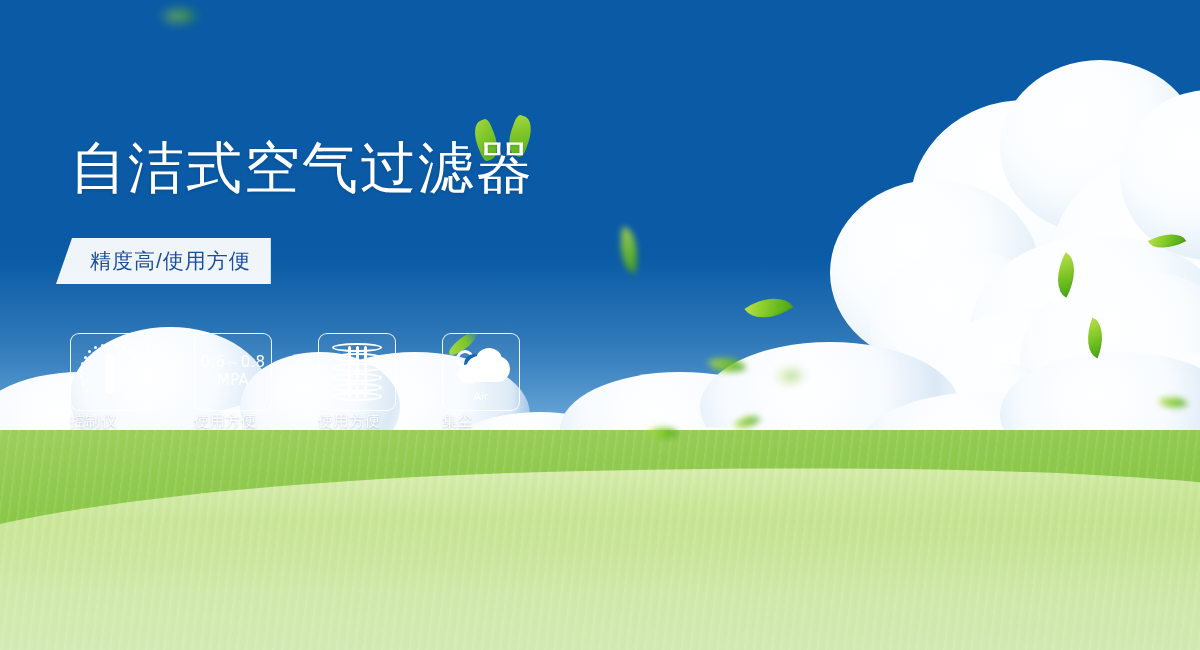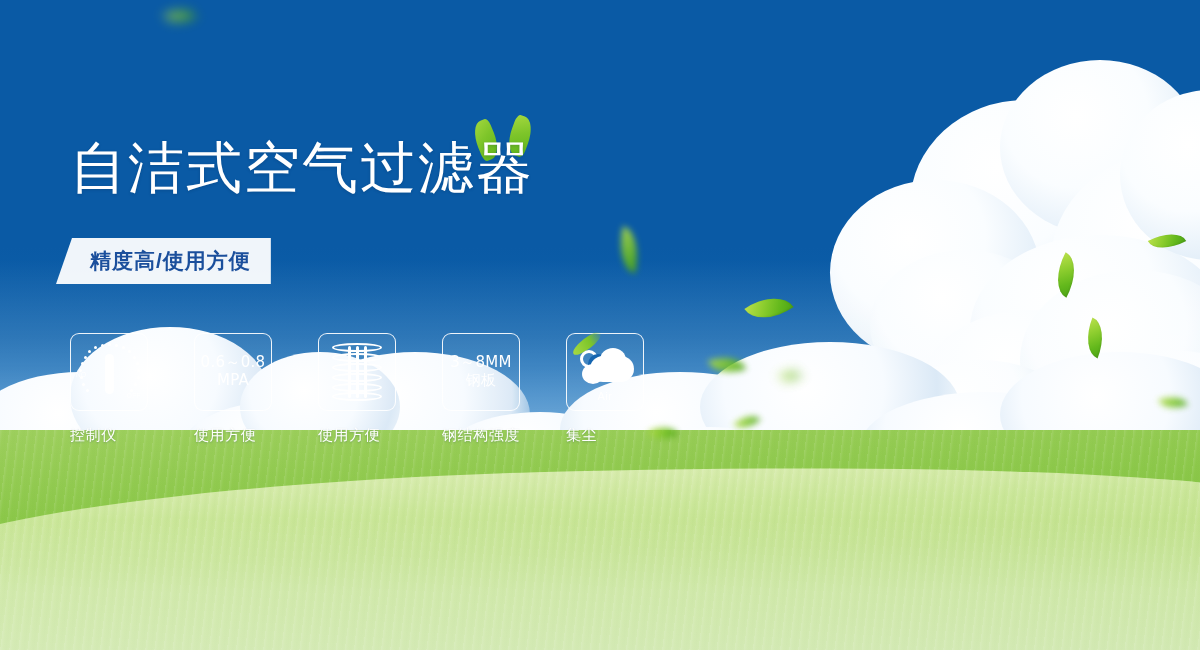--- a/index.html
+++ b/index.html
@@ -126,35 +126,35 @@
     padding:0 26px 0 18px;
     font-size:21px;font-weight:bold;letter-spacing:1px;
     clip-path:polygon(0 0, 100% 0, calc(100% - 16px) 100%, 0 100%);
     padding-right:34px;
   }
   .sub-right{
     background:rgba(255,255,255,.94);
     color:#1b4f9c;
     display:flex;align-items:center;
     padding:0 20px 0 22px;
-    font-size:21px;font-weight:bold;letter-spacing:1px;
+    font-size:21px;font-weight:normal;letter-spacing:1px;
     margin-left:-14px;
     clip-path:polygon(16px 0, 100% 0, 100% 100%, 0 100%);
     padding-left:34px;
   }
 
   
   .features{position:absolute;left:70px;top:333px;display:flex;gap:48px;}
   .feat{width:76px;display:flex;flex-direction:column;align-items:flex-start;}
   .fbox{width:76px;height:76px;border:1px solid rgba(255,255,255,.92);border-radius:9px;
     position:relative;display:flex;align-items:center;justify-content:center;
     background:rgba(255,255,255,.04);}
   .fbox .txt{color:#fff;text-align:center;line-height:1.18;font-size:15px;letter-spacing:.3px;
     font-family:"DejaVu Sans","Liberation Sans",sans-serif;}
-  .flabel{margin-top:15px;color:#ffffff;font-size:15px;letter-spacing:.6px;white-space:nowrap;
+  .flabel{margin-top:1px;color:#ffffff;font-size:15px;letter-spacing:.6px;white-space:nowrap;
     text-shadow:0 1px 2px rgba(0,40,90,.25);}
 
   
   .gauge{position:relative;width:64px;height:62px;}
   .gauge .dot{position:absolute;width:3.4px;height:3.4px;border-radius:50%;background:#fff;}
   .gauge .needle{position:absolute;left:50%;top:13px;width:9px;height:40px;margin-left:-4.5px;
     background:#fff;border-radius:5px;}
   .gauge .lbl{position:absolute;color:#fff;font-size:6.5px;letter-spacing:.4px;}
   .gauge .lbl.no{left:-1px;top:30px;}
   .gauge .lbl.off{right:0px;bottom:4px;}
@@ -326,29 +326,20 @@
           <div class="ring" style="top:40px;"></div>
           <div class="ring" style="top:49px;"></div>
           <div class="bar" style="left:16px;"></div>
           <div class="bar" style="left:24px;"></div>
           <div class="bar" style="left:32px;"></div>
         </div>
       </div>
       <div class="flabel">使用方便</div>
     </div>
 
-    <div class="feat">
-      <div class="fbox">
-        <div class="txt">
-          <div>3～8MM</div>
-          <div>钢板</div>
-        </div>
-      </div>
-      <div class="flabel">钢结构强度</div>
-    </div>
 
     <div class="feat">
       <div class="fbox">
         <div class="airicon">
           <div class="streak"></div>
           <div class="sun"></div>
           <div class="sunmask"></div>
           <div class="c3"></div>
             <div class="c2"></div>
             <div class="c1"></div>

